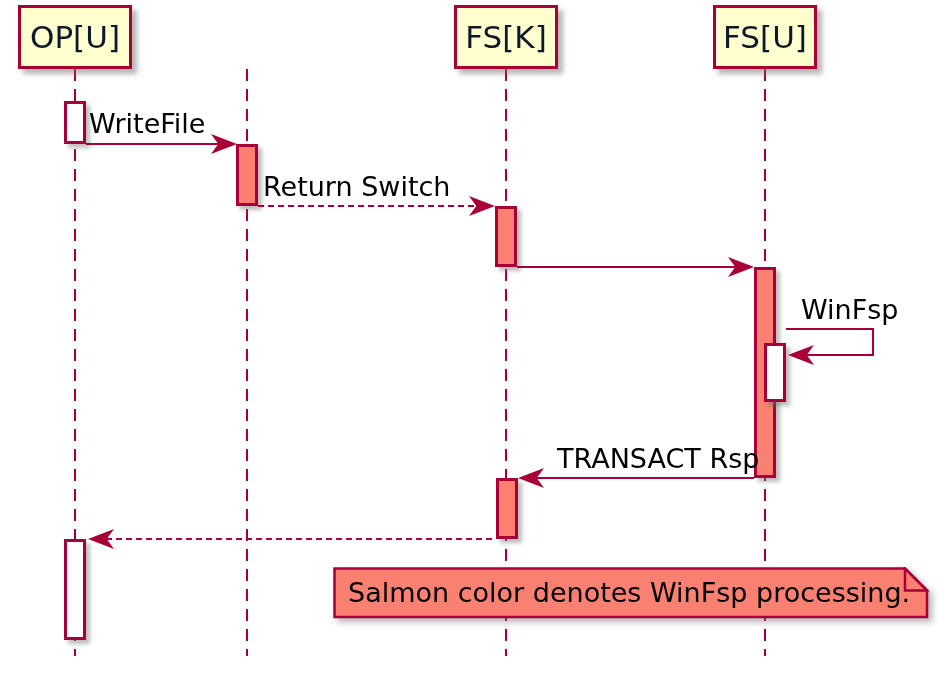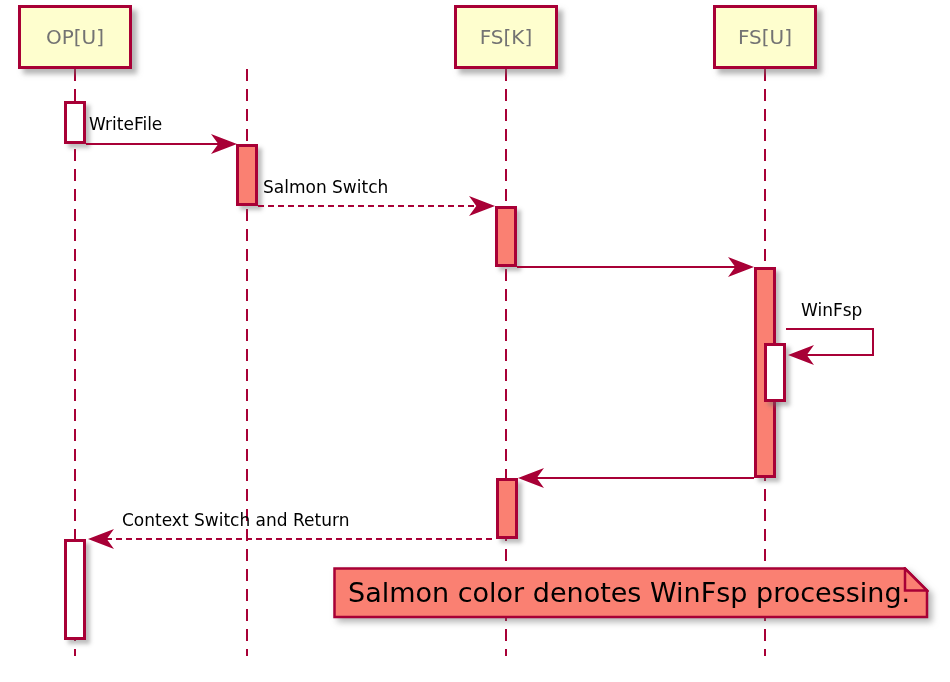--- a/index.html
+++ b/index.html
@@ -7,41 +7,41 @@
   #canvas{position:relative;width:950px;height:682px;background:#ffffff;overflow:hidden;}
 
   
   .lifeline{position:absolute;width:2px;top:69px;height:587px;z-index:1;
     background:repeating-linear-gradient(to bottom,#A80036 0 12px,transparent 12px 20px);}
 
   
   .pbox{position:absolute;top:5px;height:58px;background:#FEFECE;border:3px solid #A80036;
     box-shadow:5px 5px 5px rgba(110,110,110,.5);z-index:3;}
   .pbox .plabel{display:block;width:100%;text-align:center;line-height:58px;
-    font-size:20px;color:#737373;white-space:nowrap;}
+    font-size:31px;color:#0f172a;white-space:nowrap;}
 
   
   .act{position:absolute;width:16px;border:3px solid #A80036;
     box-shadow:4px 4px 4px rgba(110,110,110,.45);}
   .act.salmon{background:#FA8072;z-index:4;}
   .act.plain{background:#FFFFFF;z-index:4;}
   .act.nested{z-index:5;}
 
   
   .mline{position:absolute;height:2px;background:#A80036;z-index:6;}
   .mline.dashed{background:repeating-linear-gradient(to right,#A80036 0 6px,transparent 6px 10px);}
   .vline{position:absolute;width:2px;background:#A80036;z-index:6;}
 
   
   .ahead{position:absolute;width:26px;height:20px;background:#A80036;z-index:7;}
   .ahead.right{clip-path:polygon(0 0,100% 50%,0 100%,28% 50%);}
   .ahead.left{clip-path:polygon(100% 0,0 50%,100% 100%,72% 50%);}
 
   
-  .mlabel{position:absolute;font-size:17px;line-height:32px;color:#000;white-space:nowrap;z-index:8;}
+  .mlabel{position:absolute;font-size:27px;line-height:32px;color:#000;white-space:nowrap;z-index:8;}
 
   
   #note{position:absolute;left:333px;top:567px;width:596px;height:52px;z-index:9;}
   #note svg{position:absolute;left:0;top:0;filter:drop-shadow(4px 4px 3px rgba(110,110,110,.5));}
   #note .ntext{position:absolute;left:15px;top:0;width:556px;line-height:51px;
     font-size:27px;color:#000;white-space:nowrap;z-index:2;}
 </style>
 </head>
 <body>
 
@@ -69,37 +69,37 @@
   <div class="act plain nested" style="left:764px;top:343px;height:53px"></div>
   <div class="act salmon" style="left:496px;top:478px;height:55px"></div>
   <div class="act plain" style="left:64px;top:539px;height:95px"></div>
 
   <div class="mline" style="left:86px;top:143px;width:139px"></div>
   <div class="ahead right" style="left:211px;top:134px"></div>
   <div class="mlabel" style="left:89px;top:108px">WriteFile</div>
 
   <div class="mline dashed" style="left:258px;top:205px;width:222px"></div>
   <div class="ahead right" style="left:469px;top:196px"></div>
-  <div class="mlabel" style="left:263px;top:171px">Salmon Switch</div>
+  <div class="mlabel" style="left:263px;top:171px">Return Switch</div>
 
   <div class="mline" style="left:517px;top:266px;width:223px"></div>
   <div class="ahead right" style="left:728px;top:257px"></div>
 
   <div class="mline" style="left:786px;top:328px;width:88px"></div>
   <div class="vline" style="left:872px;top:328px;height:28px"></div>
   <div class="mline" style="left:806px;top:354px;width:68px"></div>
   <div class="ahead left" style="left:788px;top:345px"></div>
   <div class="mlabel" style="left:801px;top:294px">WinFsp</div>
 
   <div class="mline" style="left:534px;top:477px;width:220px"></div>
   <div class="ahead left" style="left:518px;top:468px"></div>
+  <div class="mlabel" style="left:557px;top:443px">TRANSACT Rsp</div>
 
   <div class="mline dashed" style="left:106px;top:538px;width:390px"></div>
   <div class="ahead left" style="left:88px;top:529px"></div>
-  <div class="mlabel" style="left:122px;top:504px">Context Switch and Return</div>
 
   <div id="note">
     <svg width="596" height="52" viewBox="0 0 596 52" aria-hidden="true">
       <polygon points="1.5,1.5 572,1.5 594,23.5 594,50 1.5,50" fill="#FA8072" stroke="#A80036" stroke-width="2.5" stroke-linejoin="miter"></polygon>
       <polygon points="572,1.5 572,23.5 594,23.5" fill="#FA8072" stroke="#A80036" stroke-width="2.5" stroke-linejoin="miter"></polygon>
     </svg>
     <div class="ntext">Salmon color denotes WinFsp processing.</div>
   </div>
 
 </div>

